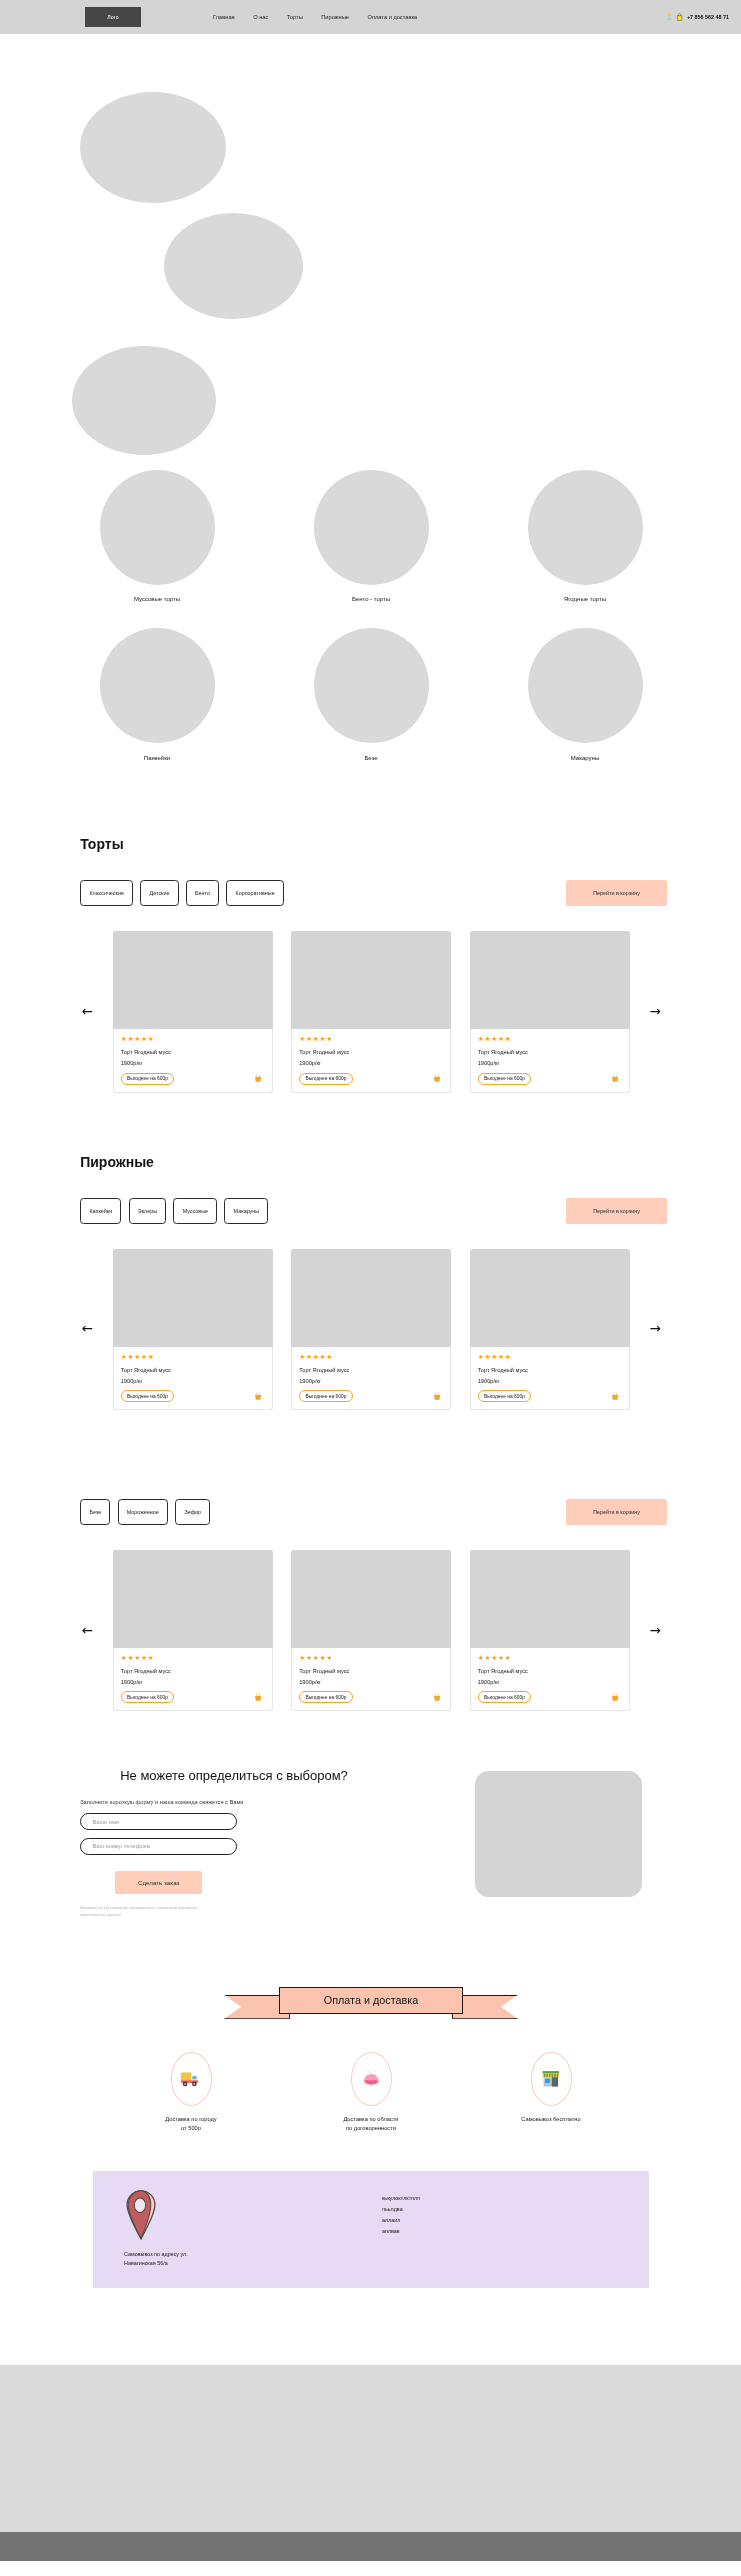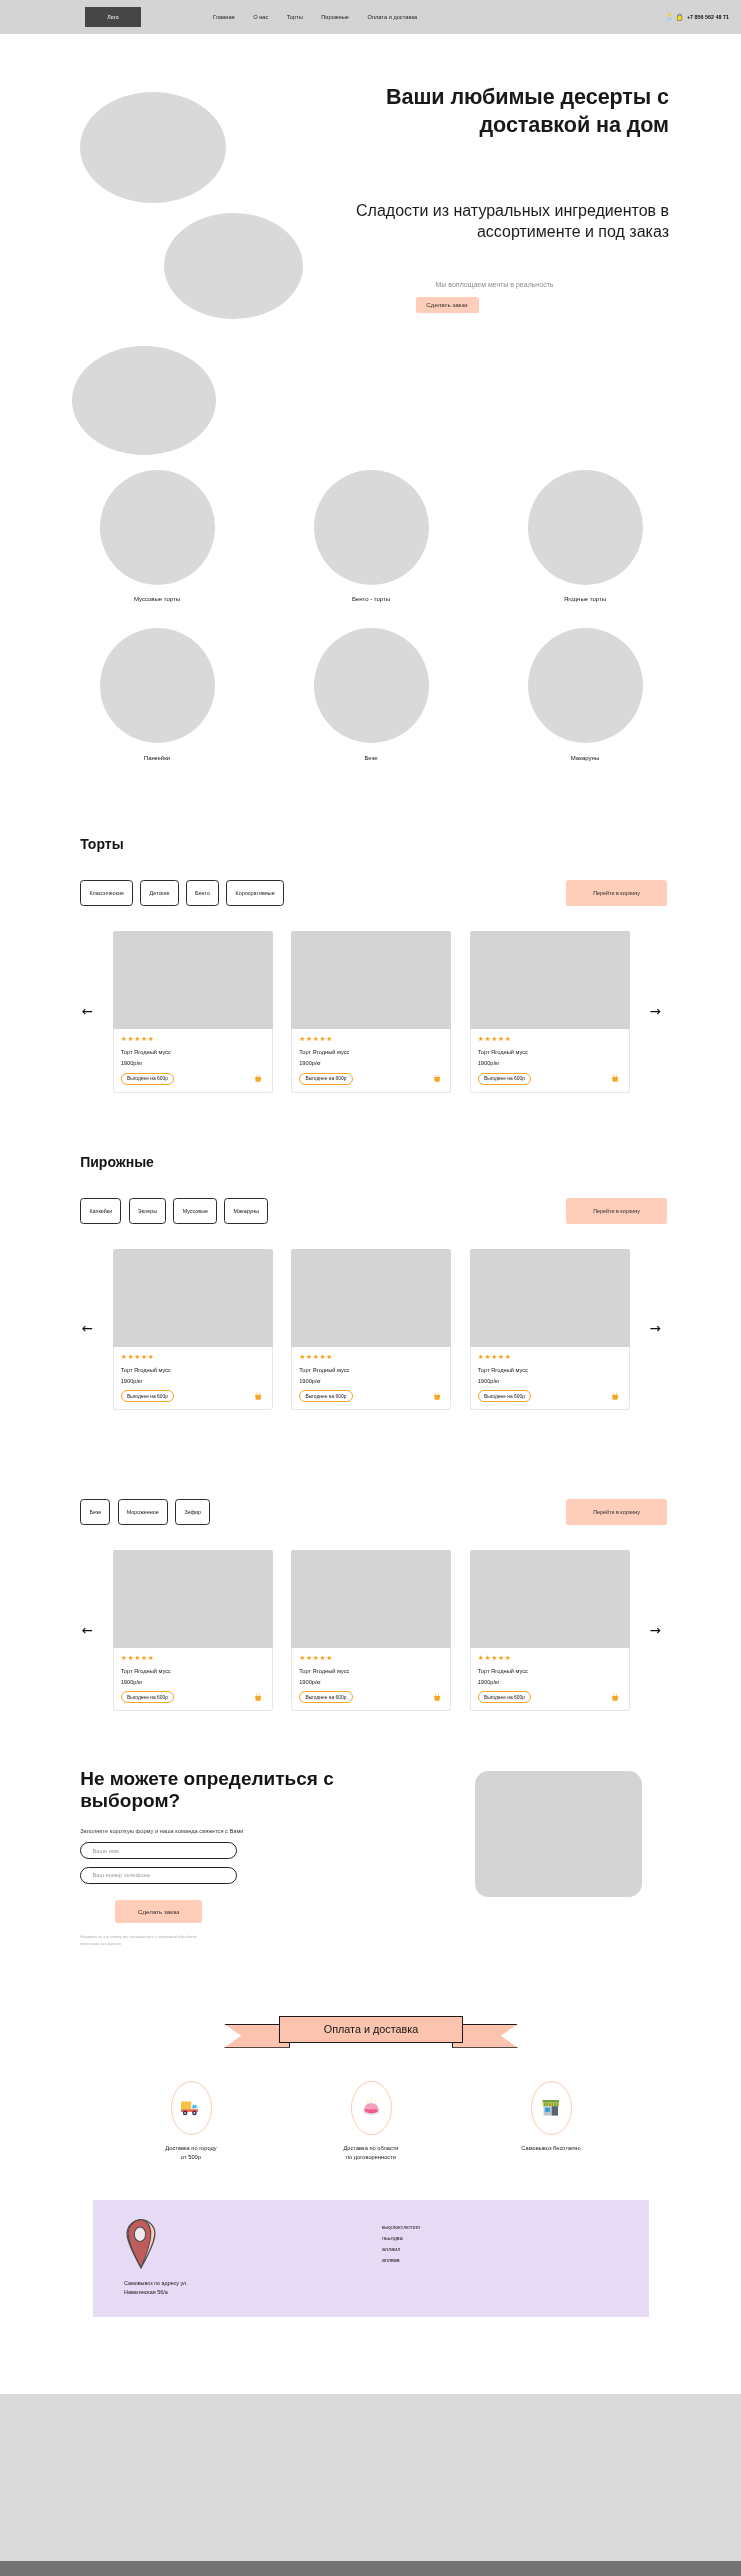--- a/index.html
+++ b/index.html
@@ -94,21 +94,21 @@
   .badge{
     border:0.5px solid #f5a623;border-radius:7.2px;color:#1a1a1a;background:#fff;
     font-size:4.9px;font-family:inherit;padding:2.6px 5.2px;cursor:pointer;white-space:nowrap;
   }
   .basket-ic{ width:8.2px;height:8.8px;display:block;margin-right:2.1px; }
 
   
   .formsec{ width:742px;padding-top:57px; }
   .formwrap{ width:592px;margin:0 auto;display:flex; }
   .form-left{ width:330px;padding-left:5.2px; }
-  .form-title{ font-size:19px;font-weight:bold;color:#141414; }
+  .form-title{ font-size:13px;font-weight:normal;color:#141414;margin-left:40px; }
   .form-lead{ margin-top:16px;font-size:5.7px;color:#3a3a3a; }
   .field{
     display:block;width:157px;height:16.5px;border:0.5px solid #222;border-radius:10.3px;
     background:#fff;font-size:5.7px;font-family:inherit;color:#1a1a1a;padding:0 11.3px;margin-top:8.2px;
   }
   .field::placeholder{ color:#9b9b9b; }
   .form-submit{ width:87px;height:23px;margin-top:16.5px;margin-left:35px;font-size:6.2px; }
   .form-note{ margin-top:11.3px;font-size:3.9px;color:#b0b0b0;line-height:1.7;max-width:139px; }
   .form-img{ width:167px;height:126px;background:#d4d4d4;border-radius:13.4px;margin-left:70px;margin-top:3.1px; }
 
@@ -169,28 +169,20 @@
         <path d="M8 9V6a4 4 0 0 1 8 0v3" fill="none" stroke="#2b2b2b" stroke-width="1.4"></path>
       </svg>
       <span class="phone">+7 856 562 48 71</span>
     </div>
   </div>
 
   <div class="hero">
     <div class="blob blob-1"></div>
     <div class="blob blob-2"></div>
     <div class="blob blob-3"></div>
-    <div class="hero-copy">
-      <div class="hero-title">Ваши любимые десерты с доставкой на дом</div>
-      <div class="hero-sub">Сладости из натуральных ингредиентов в ассортименте и под заказ</div>
-      <div class="hero-tag">Мы воплощаем мечты в реальность</div>
-      <div class="hero-cta-wrap">
-        <button class="btn-peach hero-cta">Сделать заказ</button>
-      </div>
-    </div>
   </div>
 
   <div class="cats">
     <div class="cat-row">
       <div class="cat">
         <div class="cat-circle"></div>
         <div class="cat-label">Муссовые торты</div>
       </div>
       <div class="cat">
         <div class="cat-circle"></div>

